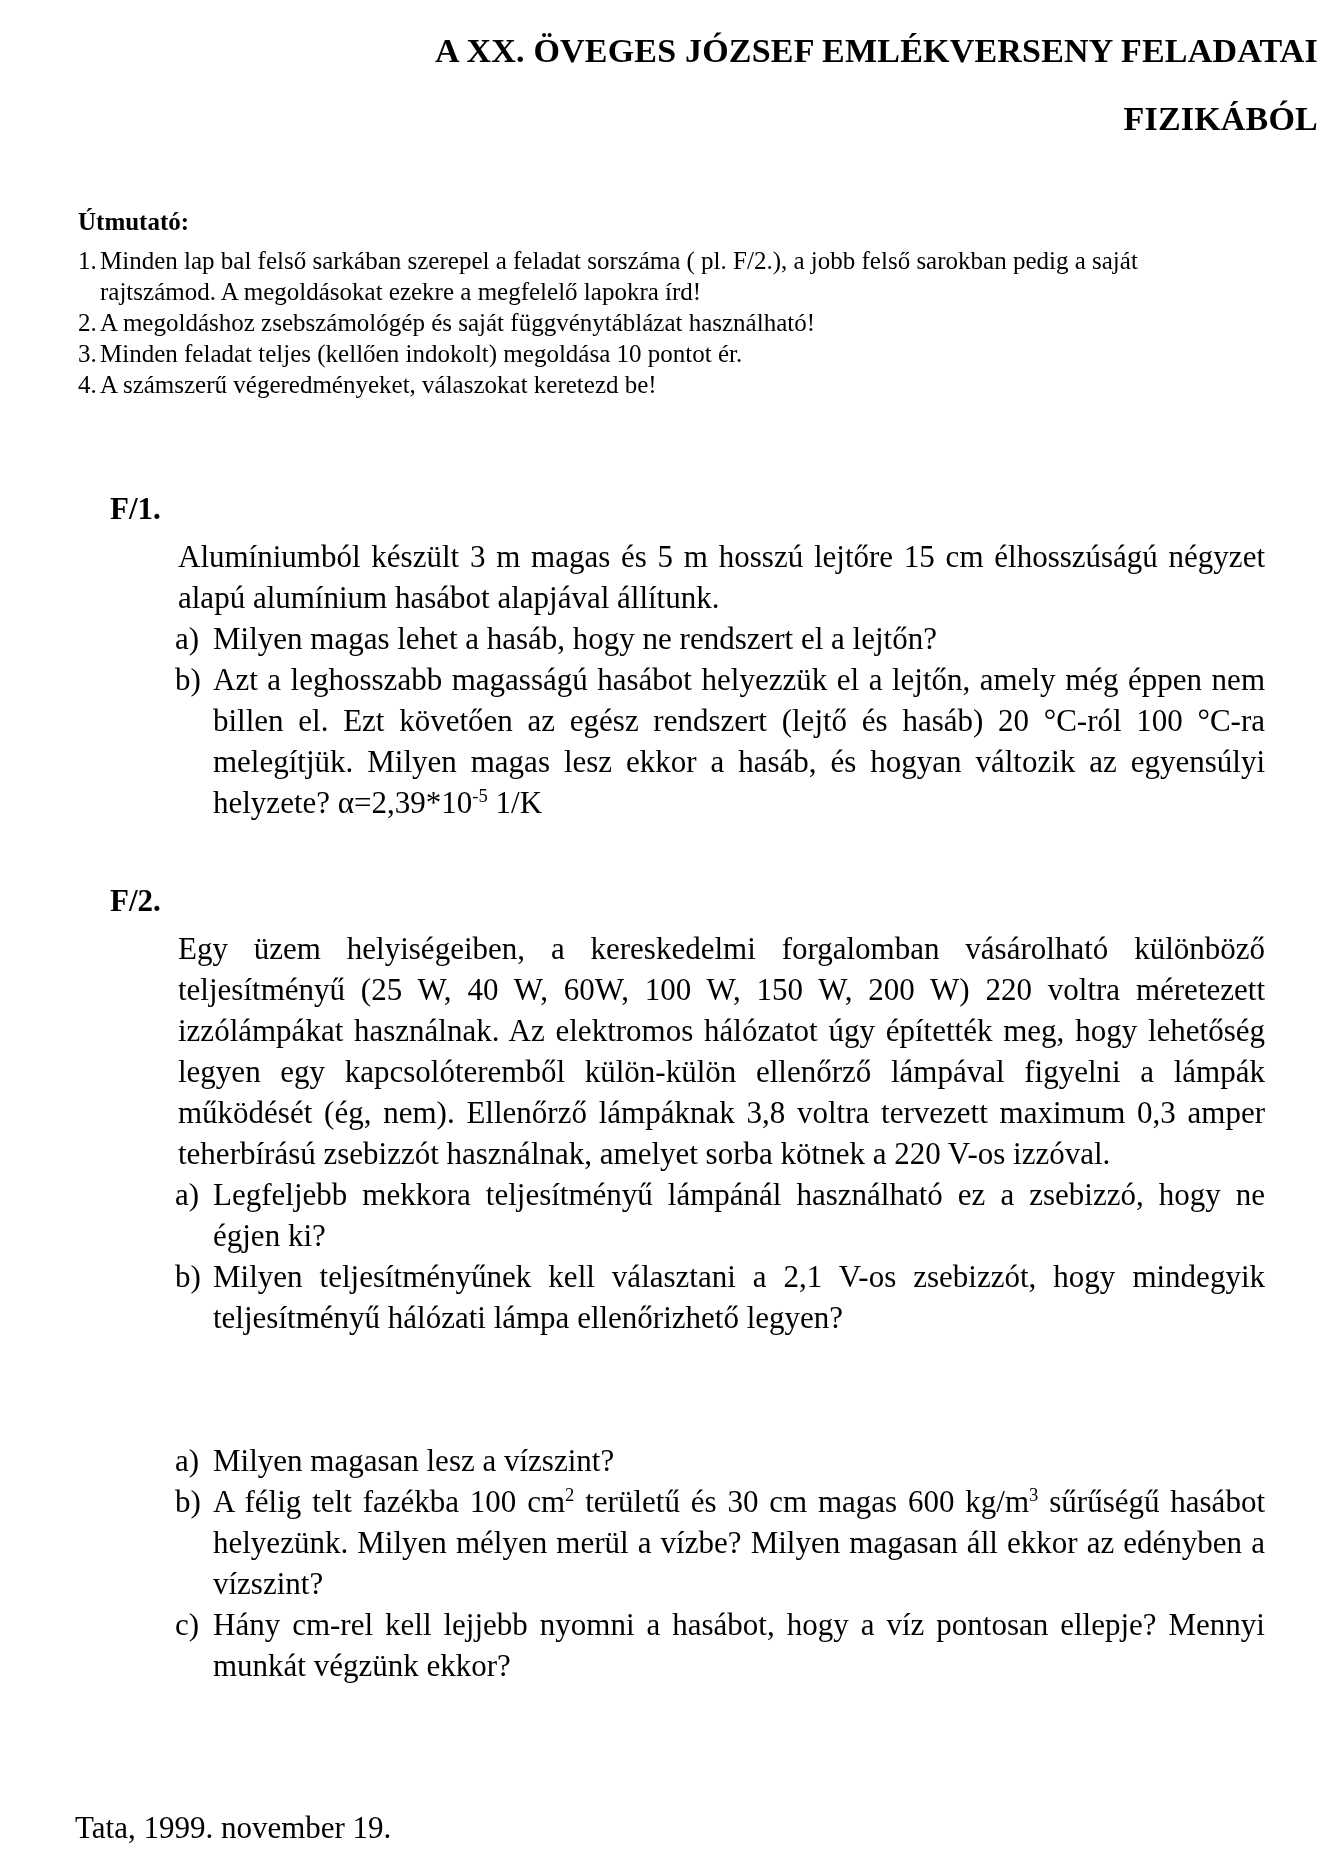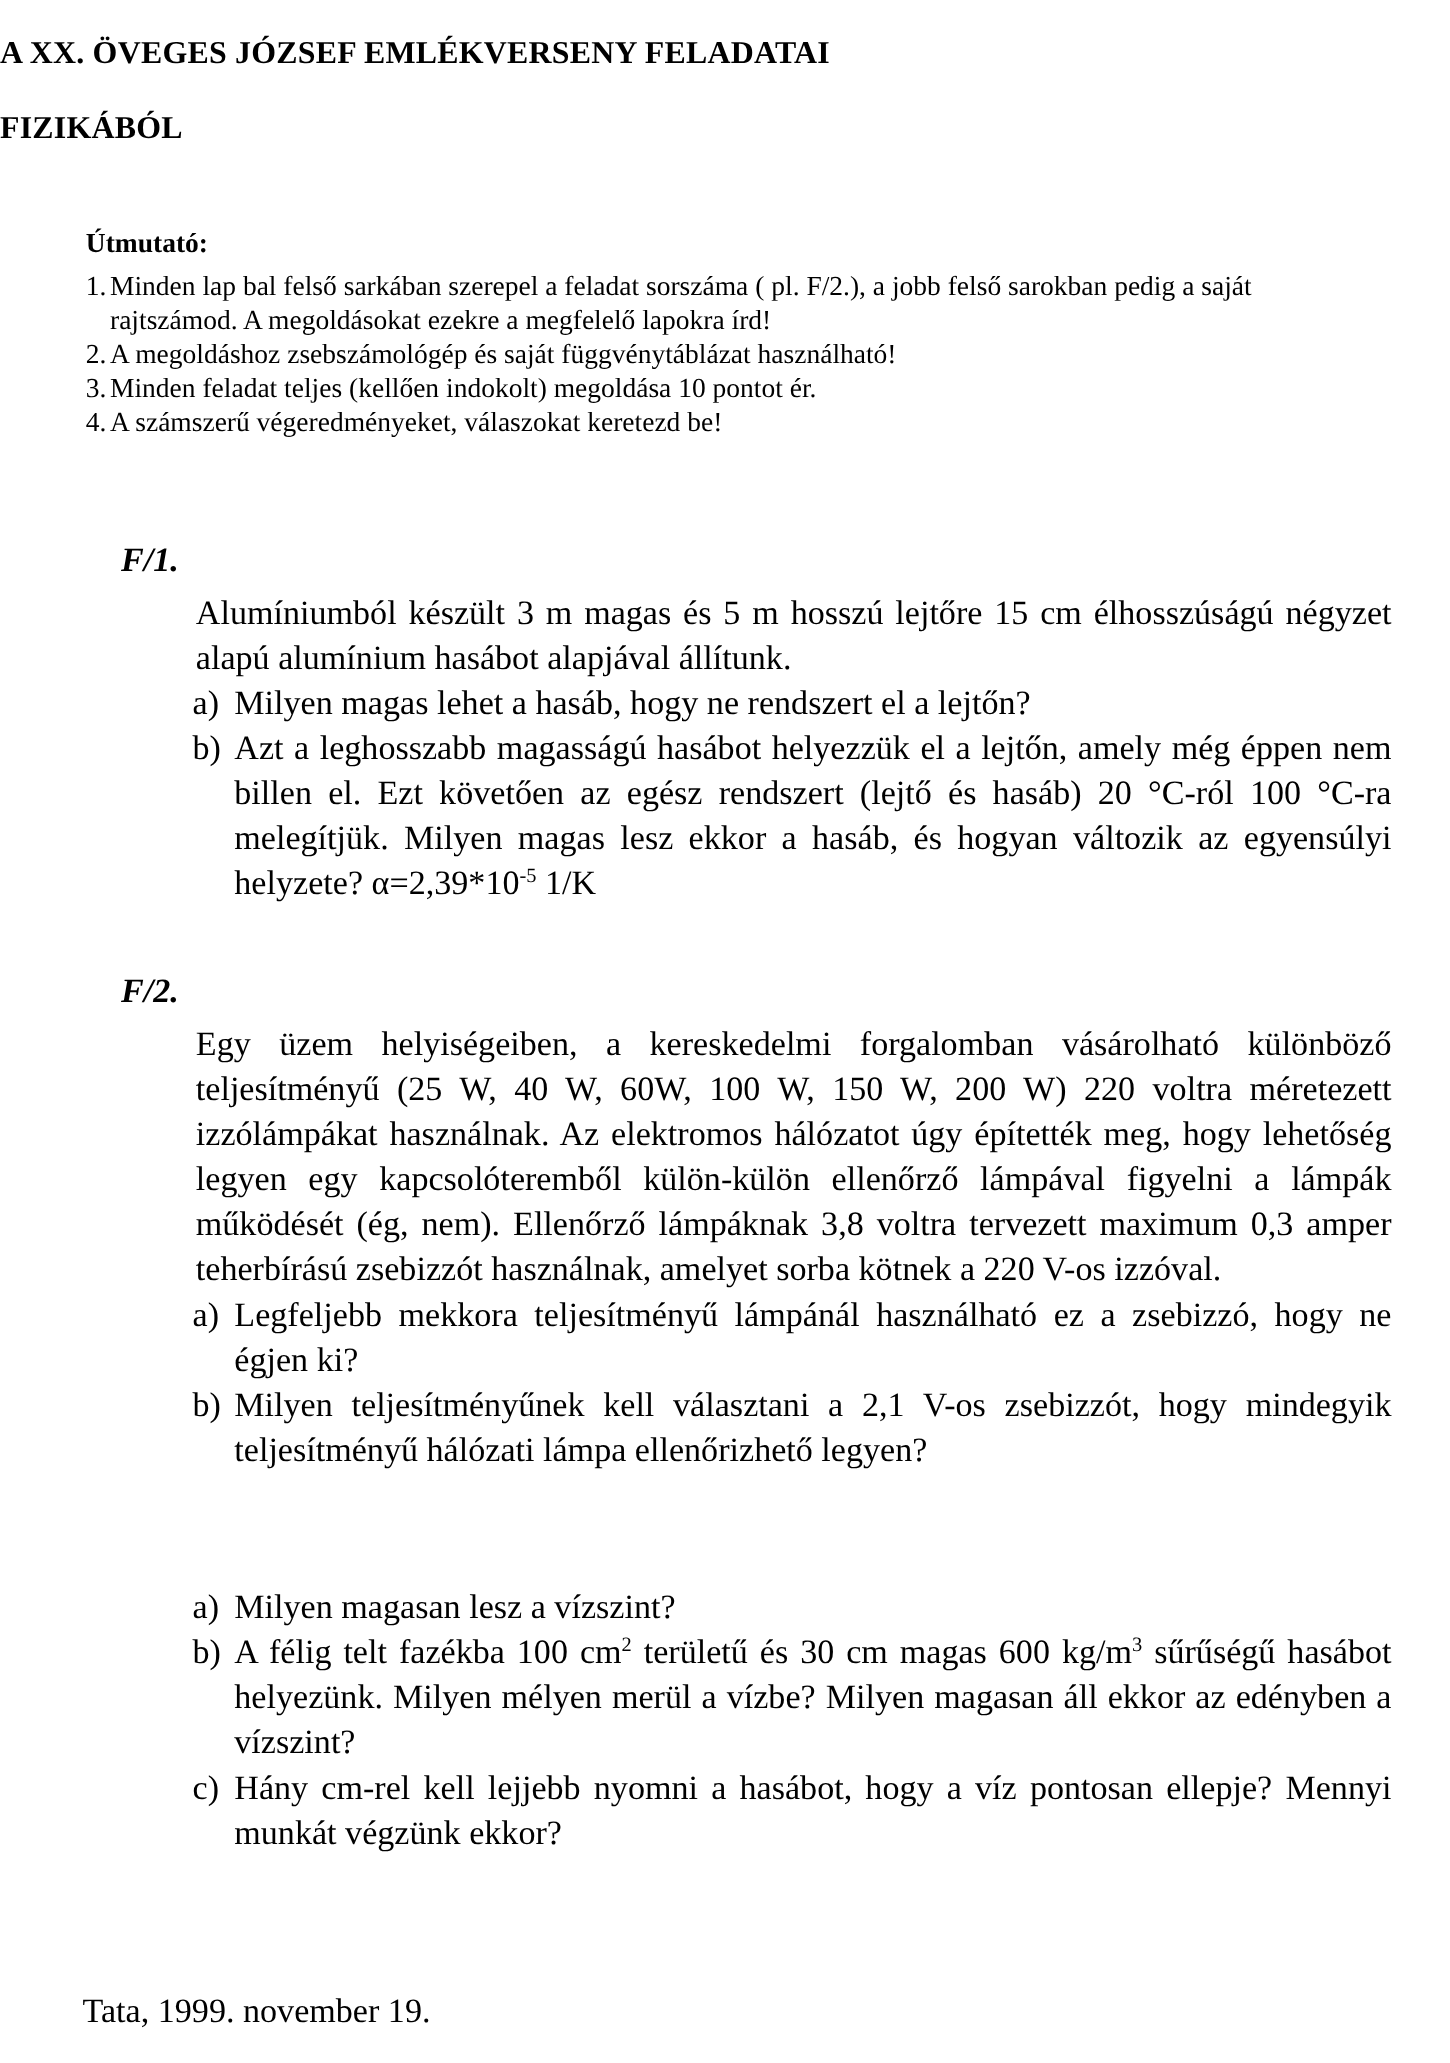--- a/index.html
+++ b/index.html
@@ -1,33 +1,33 @@
 <!DOCTYPE html>
 <html><head>
 <meta charset="utf-8">
 <style>
   html, body { margin: 0; padding: 0; background: #ffffff; }
   body {
     width: 1318px; height: 1875px; position: relative; overflow: hidden;
     font-family: "Liberation Serif", "DejaVu Serif", serif; color: #000;
   }
   .title {
-    position: absolute; left: 0; width: 1318px; text-align: left;
-    font-weight: bold; font-size: 29px; letter-spacing: 0.2px;
+    position: absolute; left: 0; width: 1318px; text-align: right;
+    font-weight: bold; font-size: 34px; letter-spacing: 0.2px;
   }
   #t1 { top: 32px; }
   #t2 { top: 100px; }
   .guide-head { position: absolute; left: 78px; top: 208px; font-weight: bold; font-size: 25px; }
   .guide { position: absolute; left: 78px; top: 245px; width: 1150px; font-size: 25px; line-height: 31px; }
   .guide .item { display: flex; }
   .guide .num { width: 22px; flex: none; }
   .guide .txt { flex: 1; }
   .task { position: absolute; left: 110px; width: 1155px; font-size: 31px; line-height: 41px; }
   .task .head { display: flex; }
-  .task .label { font-weight: bold; width: 68px; flex: none; font-style: italic; }
+  .task .label { font-weight: bold; width: 68px; flex: none; }
   .task .body { flex: 1; text-align: justify; margin-top: 48px; }
   .sub { display: flex; margin-left: 65px; }
   .sub .letter { width: 38px; flex: none; }
   .sub .stxt { flex: 1; text-align: justify; }
   #f1 { top: 488px; }
   #f2 { top: 880px; }
   #f3 { top: 1440px; }
   .footer { position: absolute; left: 75px; top: 1810px; font-size: 31px; }
   sup { font-size: 60%; line-height: 0; }
 </style>

